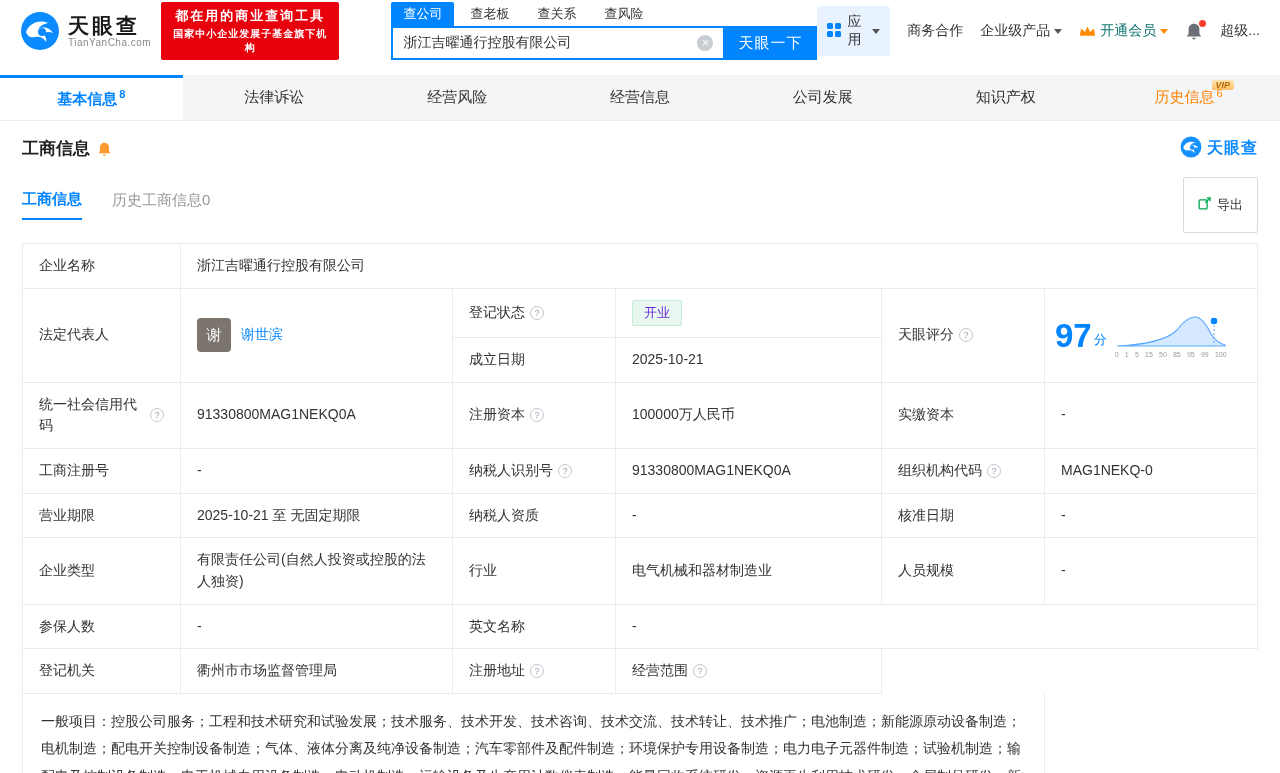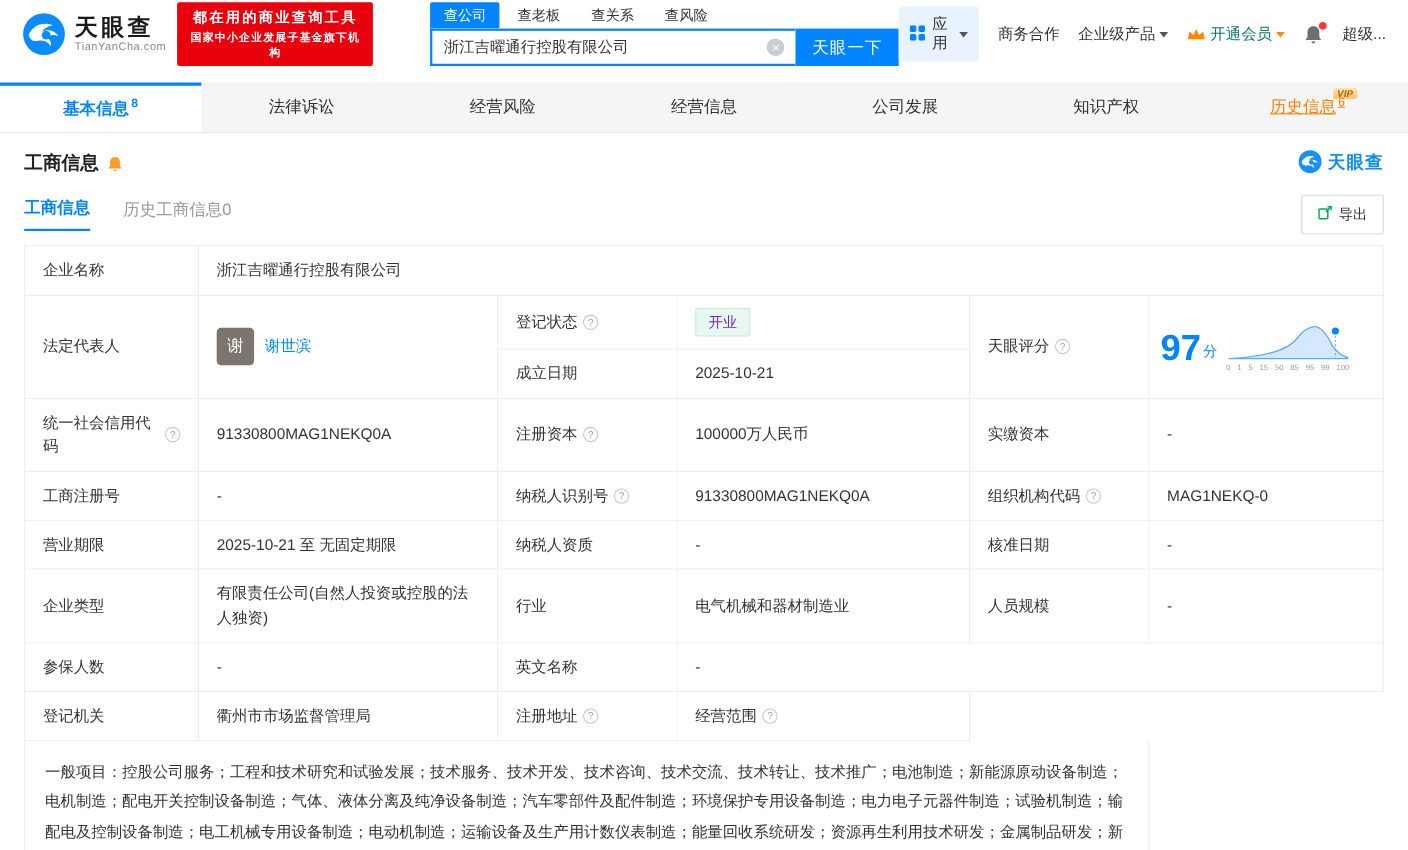--- a/index.html
+++ b/index.html
@@ -45,38 +45,38 @@
   .hitem.vip { color:#0f766e; }
   .hitem.vip svg { margin-right:4px; }
   .bell-wrap { position:relative; cursor:pointer; display:inline-flex; }
   .red-dot { position:absolute; top:-2px; right:-3px; width:7px; height:7px; background:#ff3b30; border-radius:50%; }
 
   
   .tabs { display:flex; background:#f4f5f7; height:46px; margin-top:11px; border-bottom:1px solid #ececec; }
   .tab { flex:1; display:flex; align-items:center; justify-content:center; font-size:15px; color:#333; cursor:pointer; position:relative; }
   .tab sup { font-size:11px; margin-left:2px; transform:translateY(-5px); }
   .tab.active { background:#fff; color:#0084ff; font-weight:bold; border-top:3px solid #0084ff; }
-  .tab.history { color:#ff8000;text-decoration:underline; }
+  .tab.history { color:#ff8000; }
   .vip-tag { position:absolute; top:5px; right:46px; font-size:9px; font-weight:bold; font-style:italic;
     color:#b26b00; background:linear-gradient(180deg,#ffe3b0,#ffc069); padding:0 4px; border-radius:3px 3px 3px 0; }
 
   
   main { padding:0 22px; }
   .sec-head { display:flex; align-items:center; justify-content:space-between; margin-top:15px; }
   .sec-left { display:flex; align-items:center; gap:7px; }
   .sec-title { font-size:17px; font-weight:bold; color:#222; }
   .bell-orange { display:inline-flex; cursor:pointer; }
   .watermark { display:flex; align-items:center; gap:5px; opacity:.95; }
   .wm-text { color:#0084ff; font-size:16px; font-weight:bold; letter-spacing:1px; }
 
   .subtabs { display:flex; align-items:center; gap:30px; margin-top:16px; }
   .subtab { font-size:15px; color:#999; cursor:pointer; padding-bottom:9px; }
   .subtab.active { color:#0084ff; font-weight:bold; border-bottom:2px solid #0084ff; }
   .export { margin-left:auto; display:flex; align-items:center; gap:6px; background:#fff;
-    border:1px solid #d9d9d9; border-radius:2px; padding:8px 14px; font-size:13px; color:#333; cursor:pointer; font-family:inherit; }
+    border:1px solid #d9d9d9; border-radius:2px; padding:18px 14px; font-size:13px; color:#333; cursor:pointer; font-family:inherit; }
 
   
   .bt { display:grid; grid-template-columns:158px 272px 163px 266px 163px minmax(0,1fr);
     border:1px solid #ebebeb; border-right:none; border-bottom:none; margin-top:10px; margin-bottom:20px; }
   .c { border-right:1px solid #ebebeb; border-bottom:1px solid #ebebeb; padding:11px 16px;
     display:flex; align-items:center; line-height:1.55; min-height:42px; background:#fff; }
   .lab { color:#333; }
   .span5 { grid-column:span 5; }
   .span3 { grid-column:span 3; }
   .rs2 { grid-row:span 2; }

